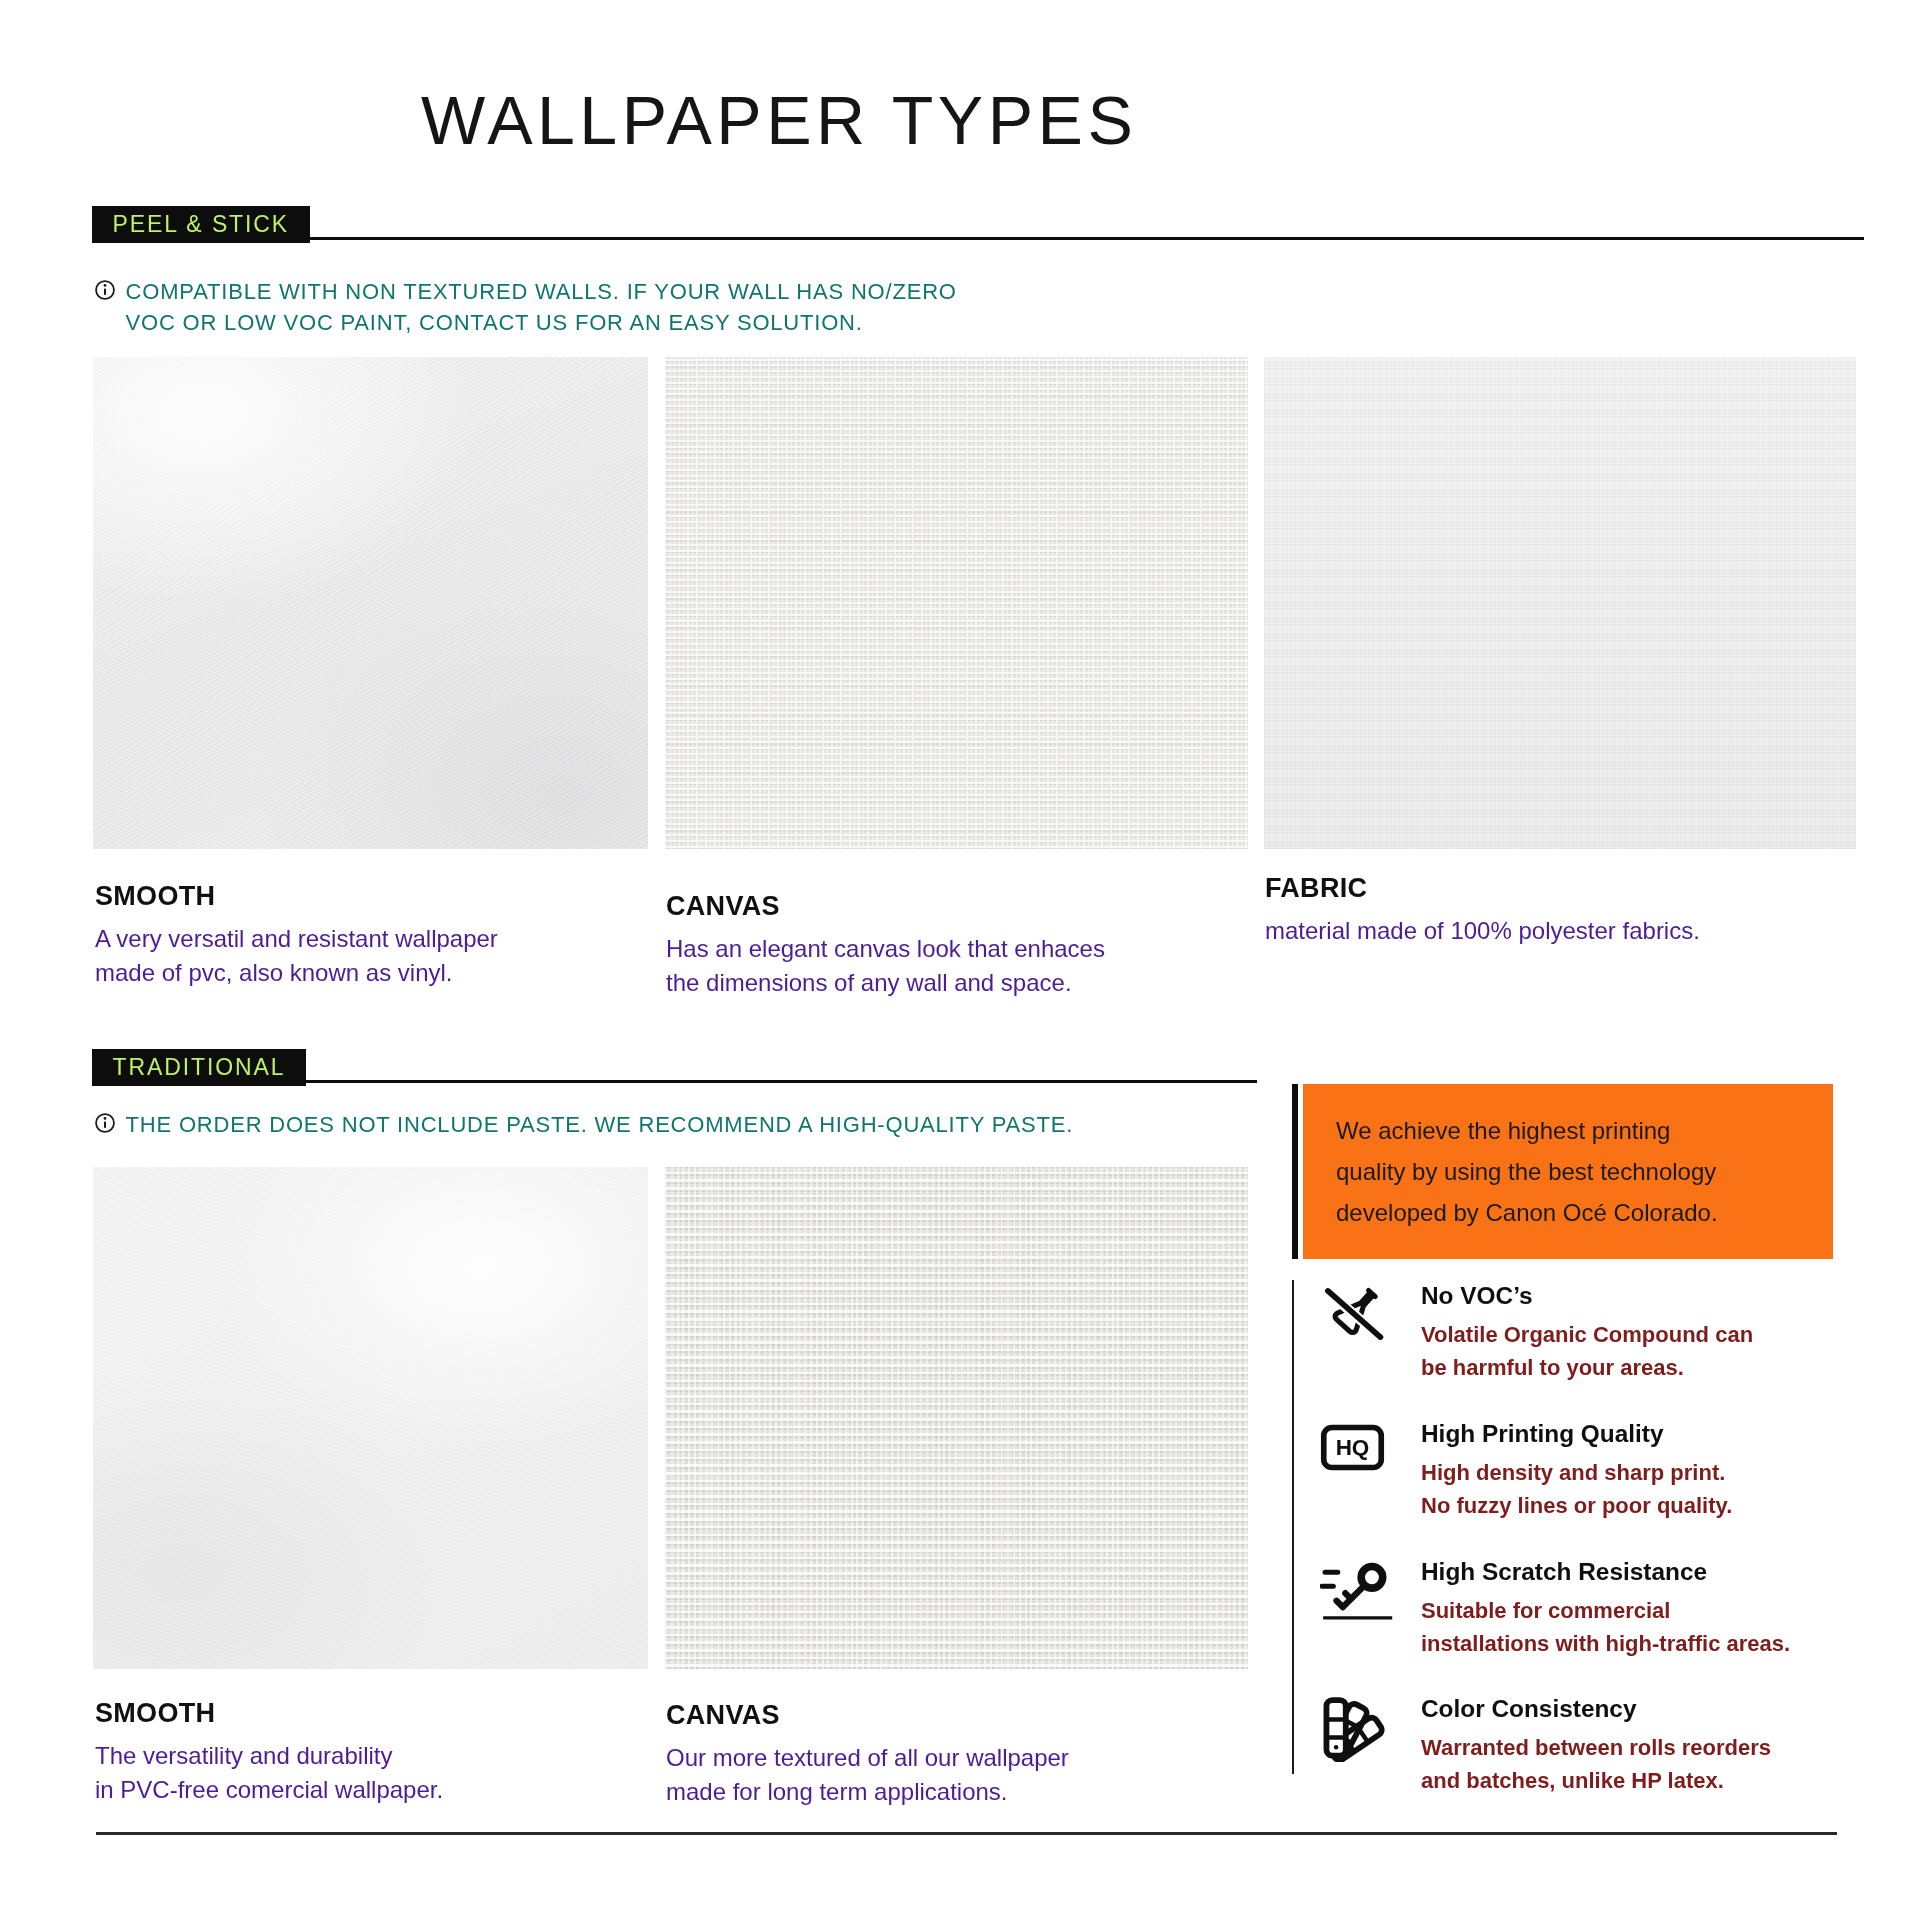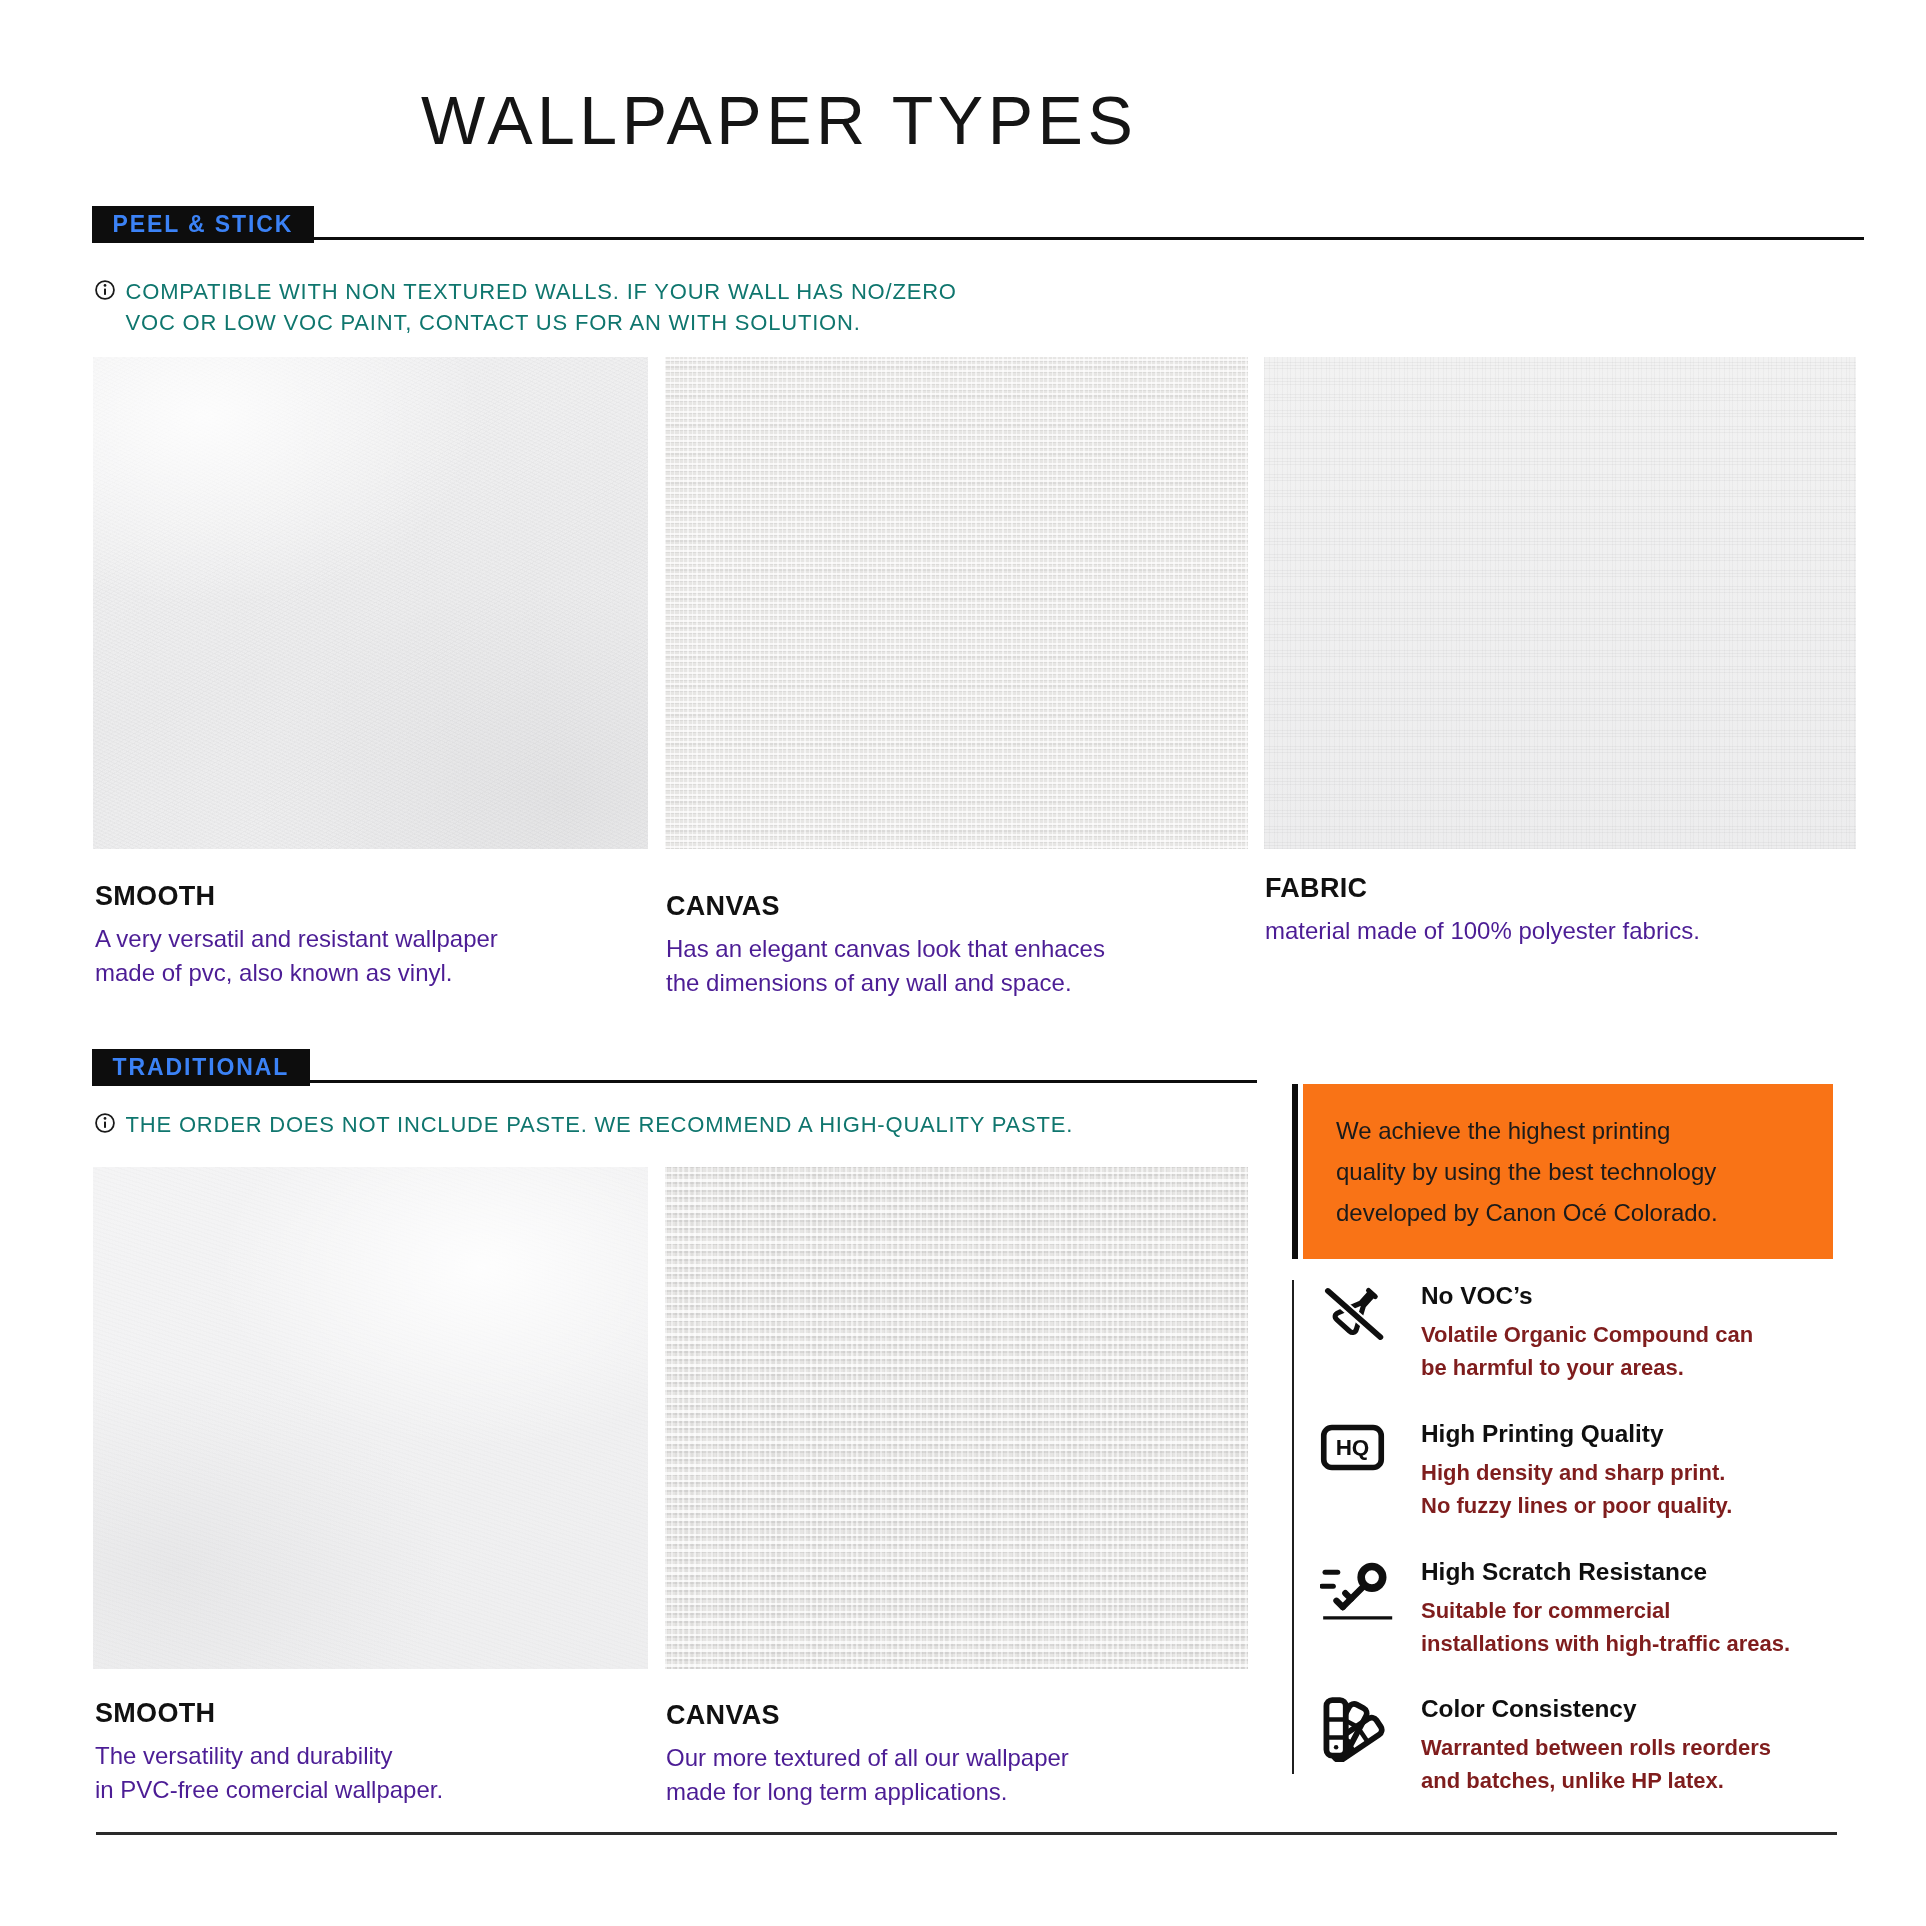--- a/index.html
+++ b/index.html
@@ -11,22 +11,22 @@
   .nowrap{white-space:nowrap;}
 
   
   .page-title{
     left:421px;top:86px;font-size:68px;font-weight:400;letter-spacing:4.5px;
     color:#151515;white-space:nowrap;line-height:1;
   }
 
   
   .label-box{
-    background:#0d0d0d;color:#3b82f6;height:37px;line-height:37px;
-    padding:0 20.5px;font-size:23px;font-weight:700;letter-spacing:1.9px;
+    background:#0d0d0d;color:#bef264;height:37px;line-height:37px;
+    padding:0 20.5px;font-size:23px;font-weight:400;letter-spacing:1.9px;
     white-space:nowrap;z-index:3;
   }
   .rule-thick{background:#0d0d0d;height:3.2px;z-index:2;}
 
   
   .note{display:flex;align-items:flex-start;}
   .note .ico{flex:0 0 auto;margin-top:3.2px;margin-right:9.6px;}
   .note-text{font-size:22px;letter-spacing:0.8px;line-height:31px;color:#0f766e;}
 
   
@@ -108,21 +108,21 @@
   <div class="abs note" style="left:94px;top:276px;">
     <span class="ico">
       <svg width="22" height="22" viewBox="0 0 32 32" fill="none" stroke="#1a1a1a">
         <circle cx="16" cy="16" r="13" stroke-width="2.6"></circle>
         <line x1="16" y1="14" x2="16" y2="23" stroke-width="3"></line>
         <circle cx="16" cy="9.3" r="2" fill="#1a1a1a" stroke="none"></circle>
       </svg>
     </span>
     <span class="note-text">
       <span class="nowrap" style="display:block">COMPATIBLE WITH NON TEXTURED WALLS. IF YOUR WALL HAS NO/ZERO</span>
-      <span class="nowrap" style="display:block">VOC OR LOW VOC PAINT, CONTACT US FOR AN WITH SOLUTION.</span>
+      <span class="nowrap" style="display:block">VOC OR LOW VOC PAINT, CONTACT US FOR AN EASY SOLUTION.</span>
     </span>
   </div>
 
   <div class="swatch tex-smooth-a" style="left:93px;top:357px;width:555px;height:492px;"></div>
   <div class="swatch tex-canvas-a" style="left:665px;top:357px;width:583px;height:492px;"></div>
   <div class="swatch tex-fabric-a" style="left:1264px;top:357px;width:592px;height:492px;"></div>
 
   <div class="abs caption" style="left:95px;top:881px;width:565px;">
     <h3>SMOOTH</h3>
     <p>

